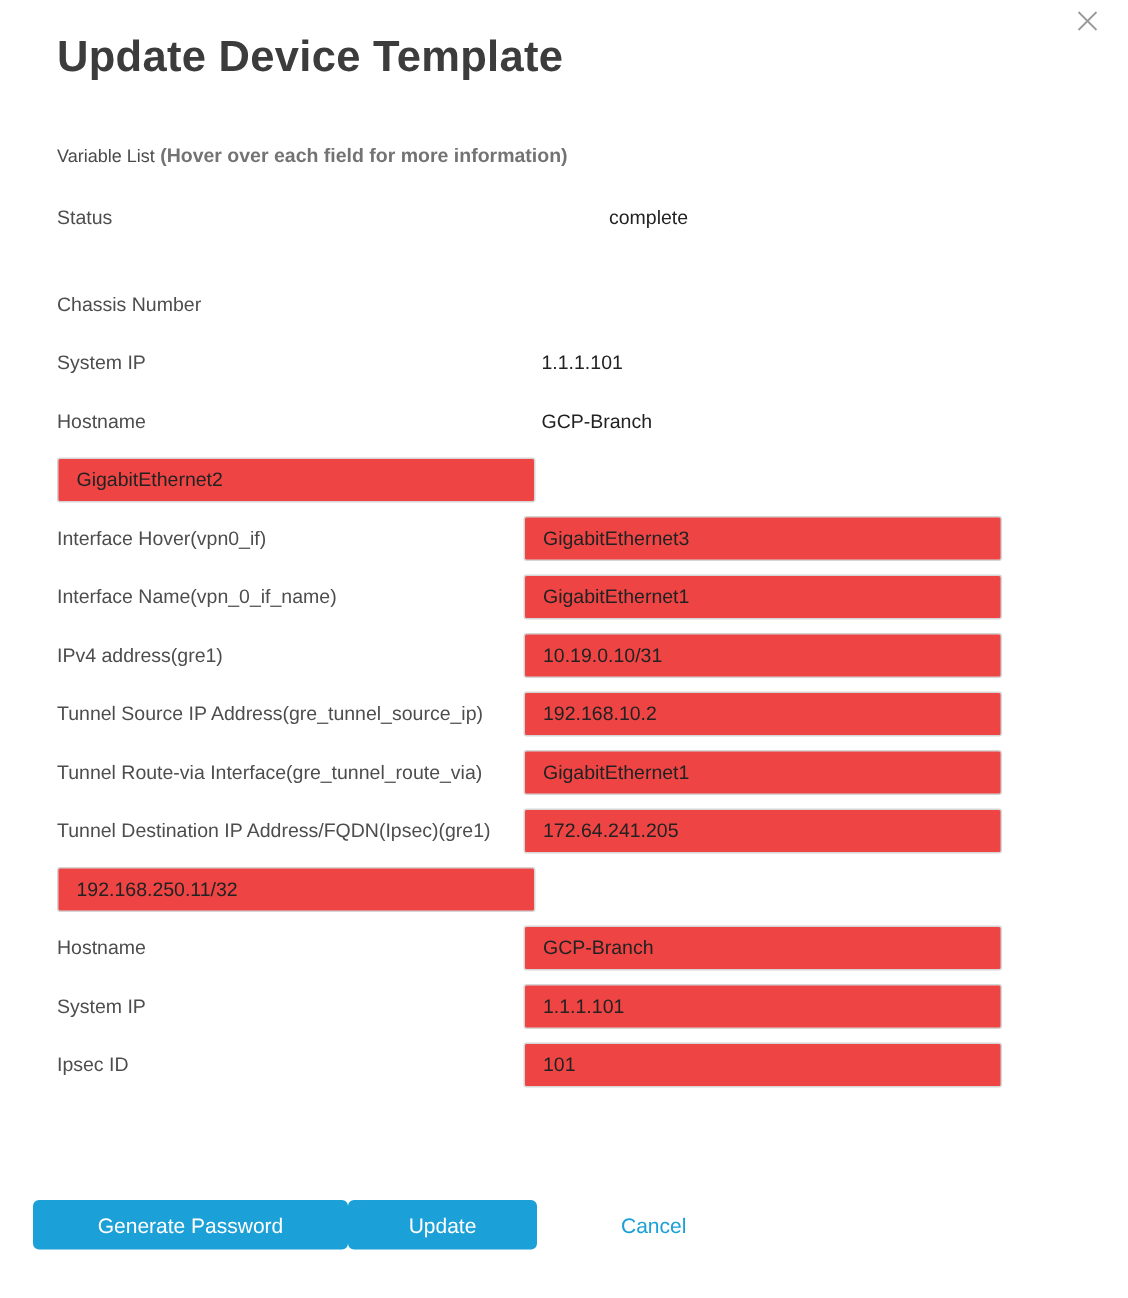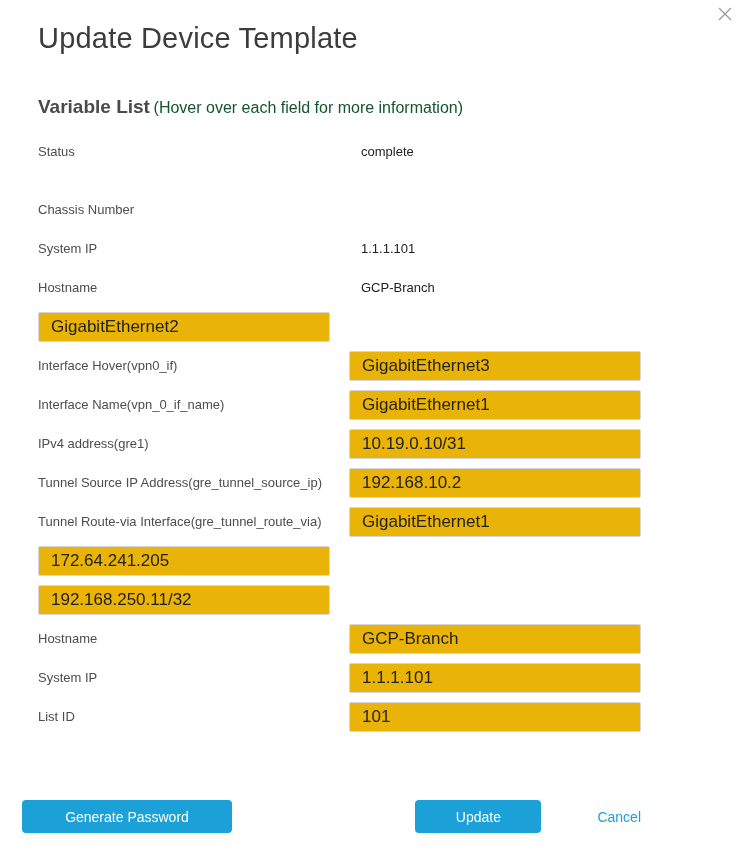--- a/index.html
+++ b/index.html
@@ -25,72 +25,72 @@
     right: 19px;
     width: 16px;
     height: 16px;
     cursor: pointer;
     display: flex;
     align-items: center;
     justify-content: center;
   }
   h1.dialog-title {
     font-size: 29px;
-    font-weight: 400;
+    font-weight: 700;
     color: #3c3c3c;
     letter-spacing: 0.2px;
     margin-top: 2px;
   }
   .section-heading {
     margin-top: 41px;
     font-size: 13px;
     color: #444;
   }
-  .section-heading .bold { font-weight: 700; color: #4a4a4a; font-size: 19px; text-align: center; }
-  .section-heading .hint { font-weight: 400; color: #14532d; font-size: 16px; }
+  .section-heading .bold { font-weight: 400; color: #4a4a4a; font-size: 12px; text-align: center; }
+  .section-heading .hint { font-weight: 700; color: #737373; font-size: 13px; }
   .rows { margin-top: 14px; }
   .row {
     display: flex;
     align-items: center;
     height: 39px;
   }
-  .row.spacer-after { margin-bottom: 19px; }
+  .row.spacer-after { margin-bottom: 19px; gap: 45px; }
   .row-label {
     width: 311px;
     flex: 0 0 311px;
     font-size: 13px;
     color: #4d4d4d;
     white-space: nowrap;
     overflow: hidden;
   }
   .row-value-text {
     font-size: 13px;
     color: #222;
     padding-left: 12px;
   }
   .row-input {
-    width: 292px;
+    width: 319px;
     height: 30px;
     border: 1px solid #d6d6d6;
     border-radius: 2px;
-    background: #eab308;
+    background: #ef4444;
     font-family: "Liberation Sans", "DejaVu Sans", sans-serif;
-    font-size: 17px;
+    font-size: 13px;
     color: #222;
     padding: 0 12px;
     outline: none;
   }
   .footer {
     position: absolute;
     left: 38px;
     right: 38px;
     top: 800px;
     display: flex;
     align-items: center;
-    justify-content: space-between;
+    justify-content: flex-start;
   }
   .btn {
     border: none;
     border-radius: 4px;
     background: #1ba0d7;
     color: #fff;
     font-family: "Liberation Sans", "DejaVu Sans", sans-serif;
     font-size: 14px;
     height: 33px;
     cursor: pointer;
@@ -176,39 +176,40 @@
       <div class="row-label">Tunnel Source IP Address(gre_tunnel_source_ip)</div>
       <input class="row-input" type="text" value="192.168.10.2" style="">
     </div>
 
     <div class="row">
       <div class="row-label">Tunnel Route-via Interface(gre_tunnel_route_via)</div>
       <input class="row-input" type="text" value="GigabitEthernet1" style="">
     </div>
 
     <div class="row">
+      <div class="row-label">Tunnel Destination IP Address/FQDN(Ipsec)(gre1)</div>
       <input class="row-input" type="text" value="172.64.241.205" style="">
     </div>
 
     <div class="row">
       <input class="row-input" type="text" value="192.168.250.11/32" style="">
     </div>
 
     <div class="row">
       <div class="row-label">Hostname</div>
       <input class="row-input" type="text" value="GCP-Branch" style="">
     </div>
 
     <div class="row">
       <div class="row-label">System IP</div>
       <input class="row-input" type="text" value="1.1.1.101" style="">
     </div>
 
     <div class="row">
-      <div class="row-label">List ID</div>
+      <div class="row-label">Ipsec ID</div>
       <input class="row-input" type="text" value="101" style="">
     </div>
 
   </div>
 
   <div class="footer">
     <button class="btn btn-generate">Generate Password</button>
     <div class="footer-right">
       <button class="btn btn-update">Update</button>
       <a class="cancel-link">Cancel</a>

